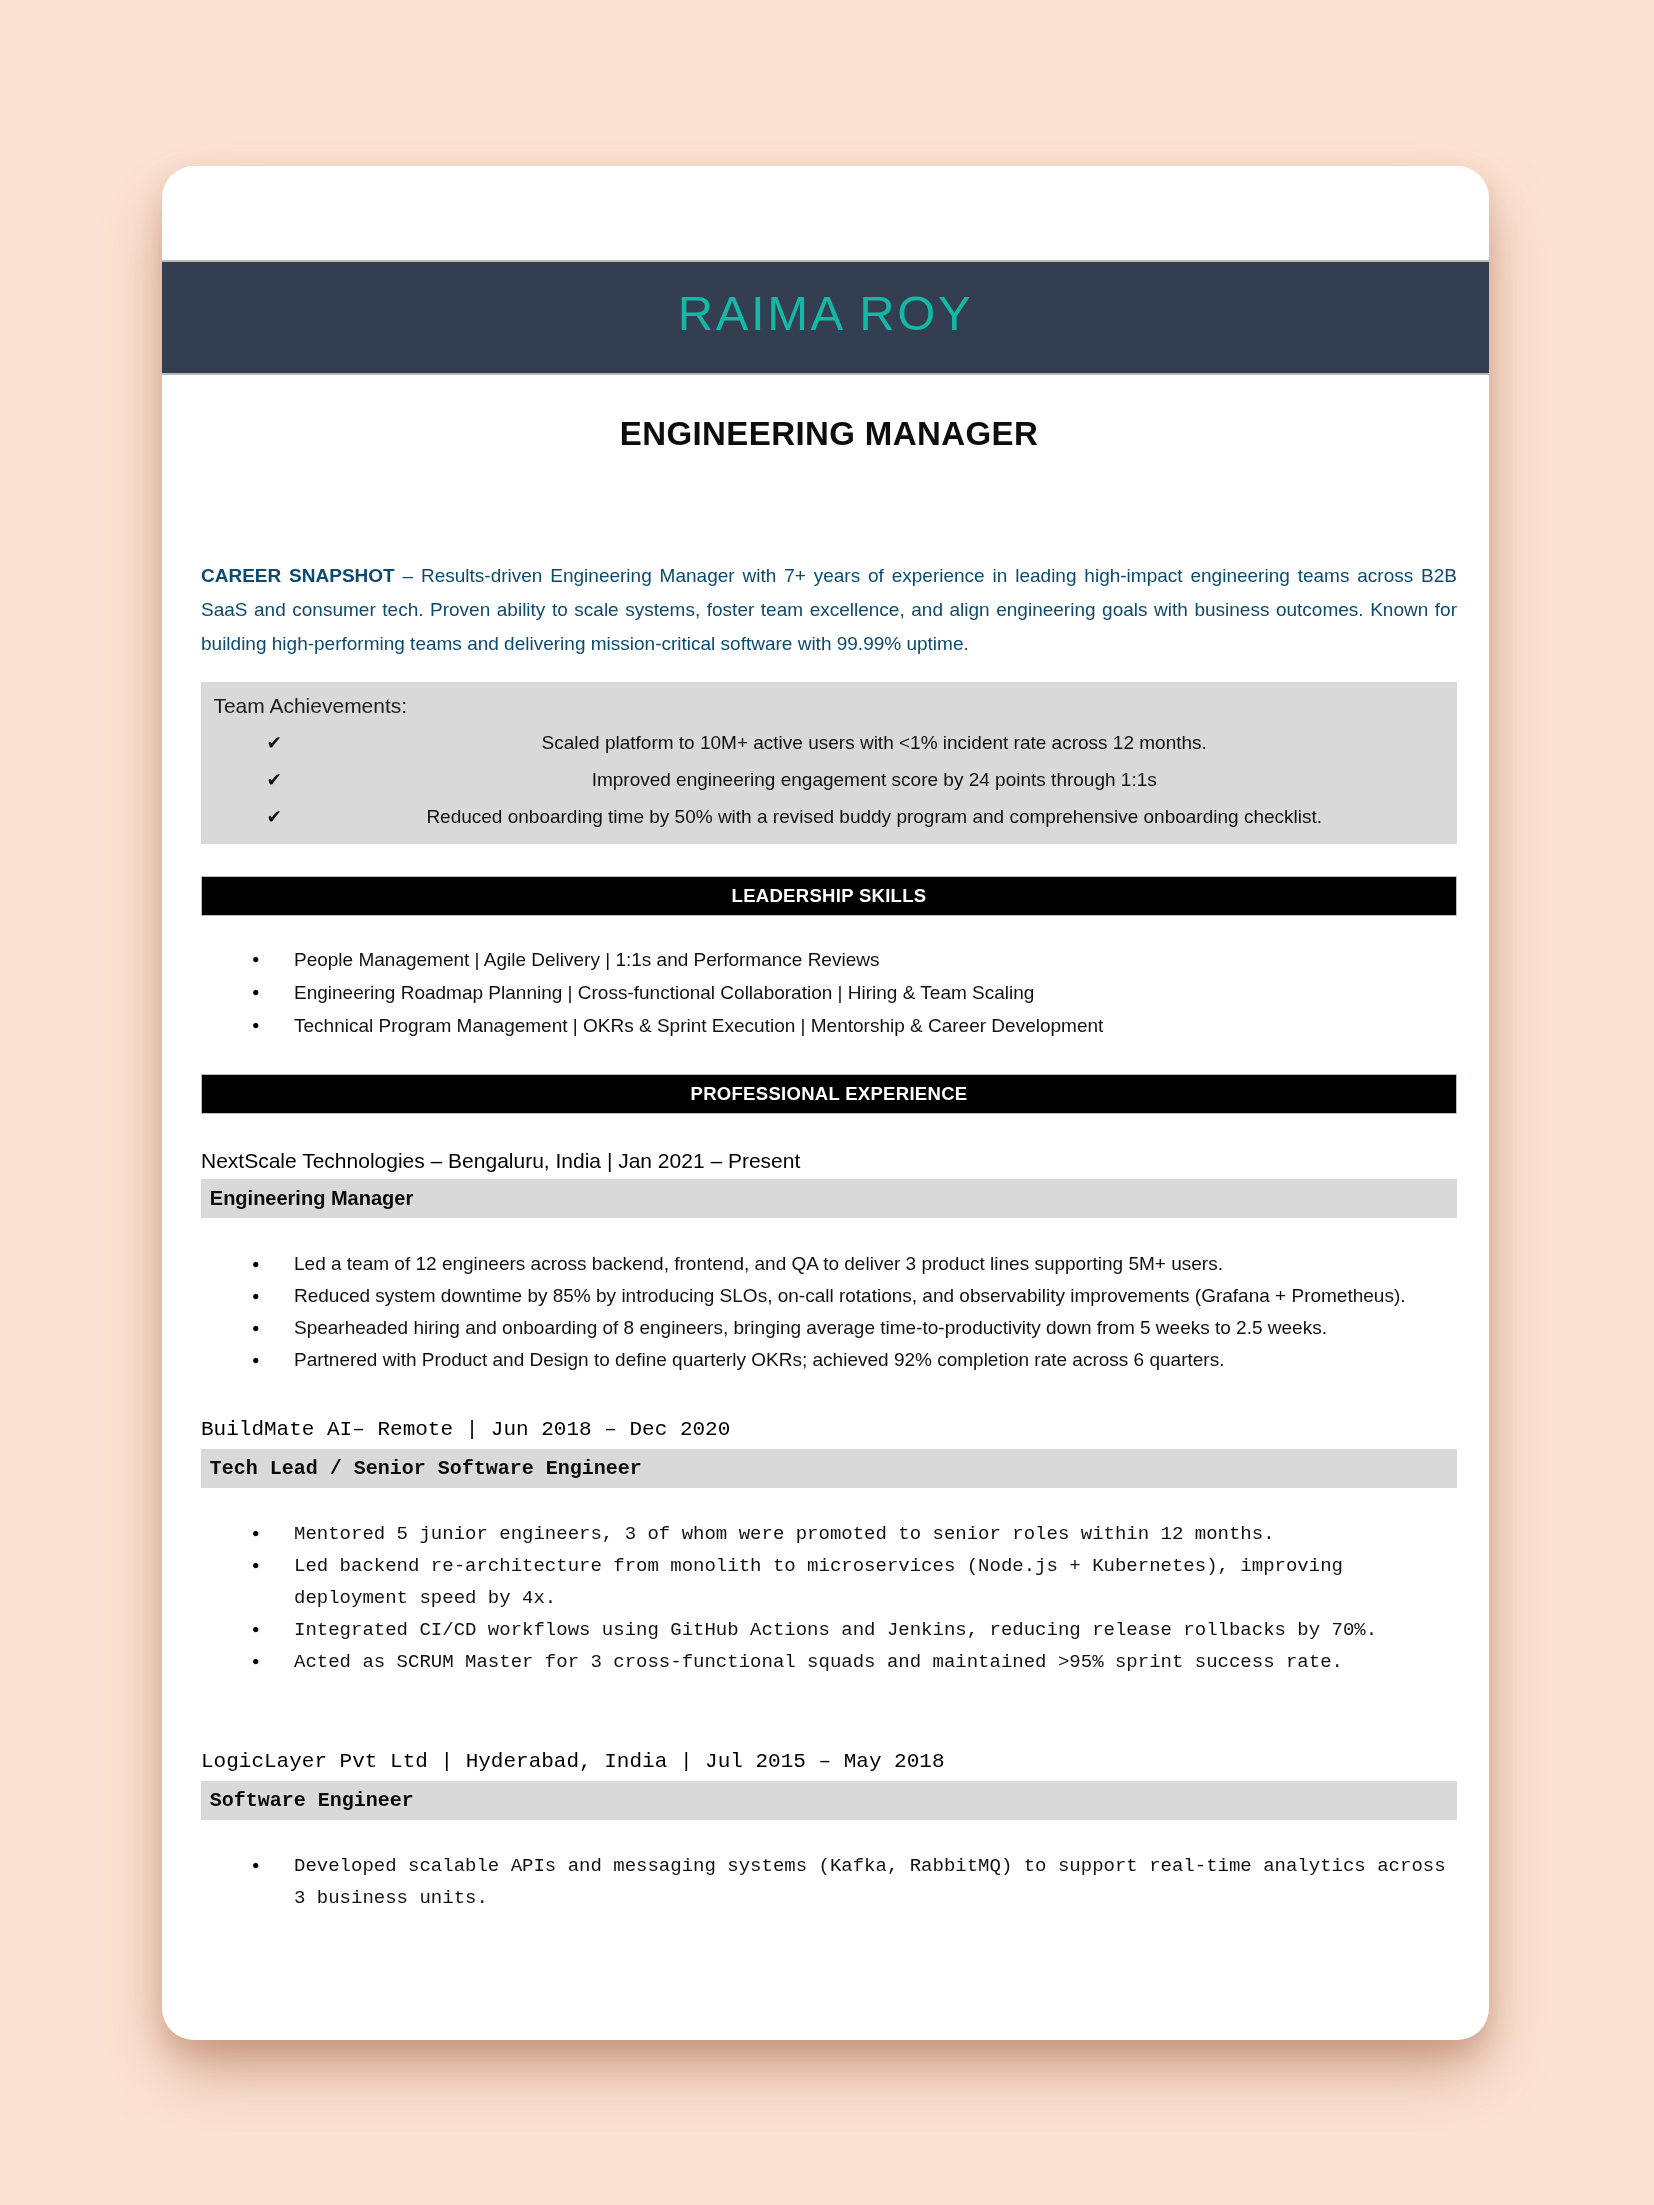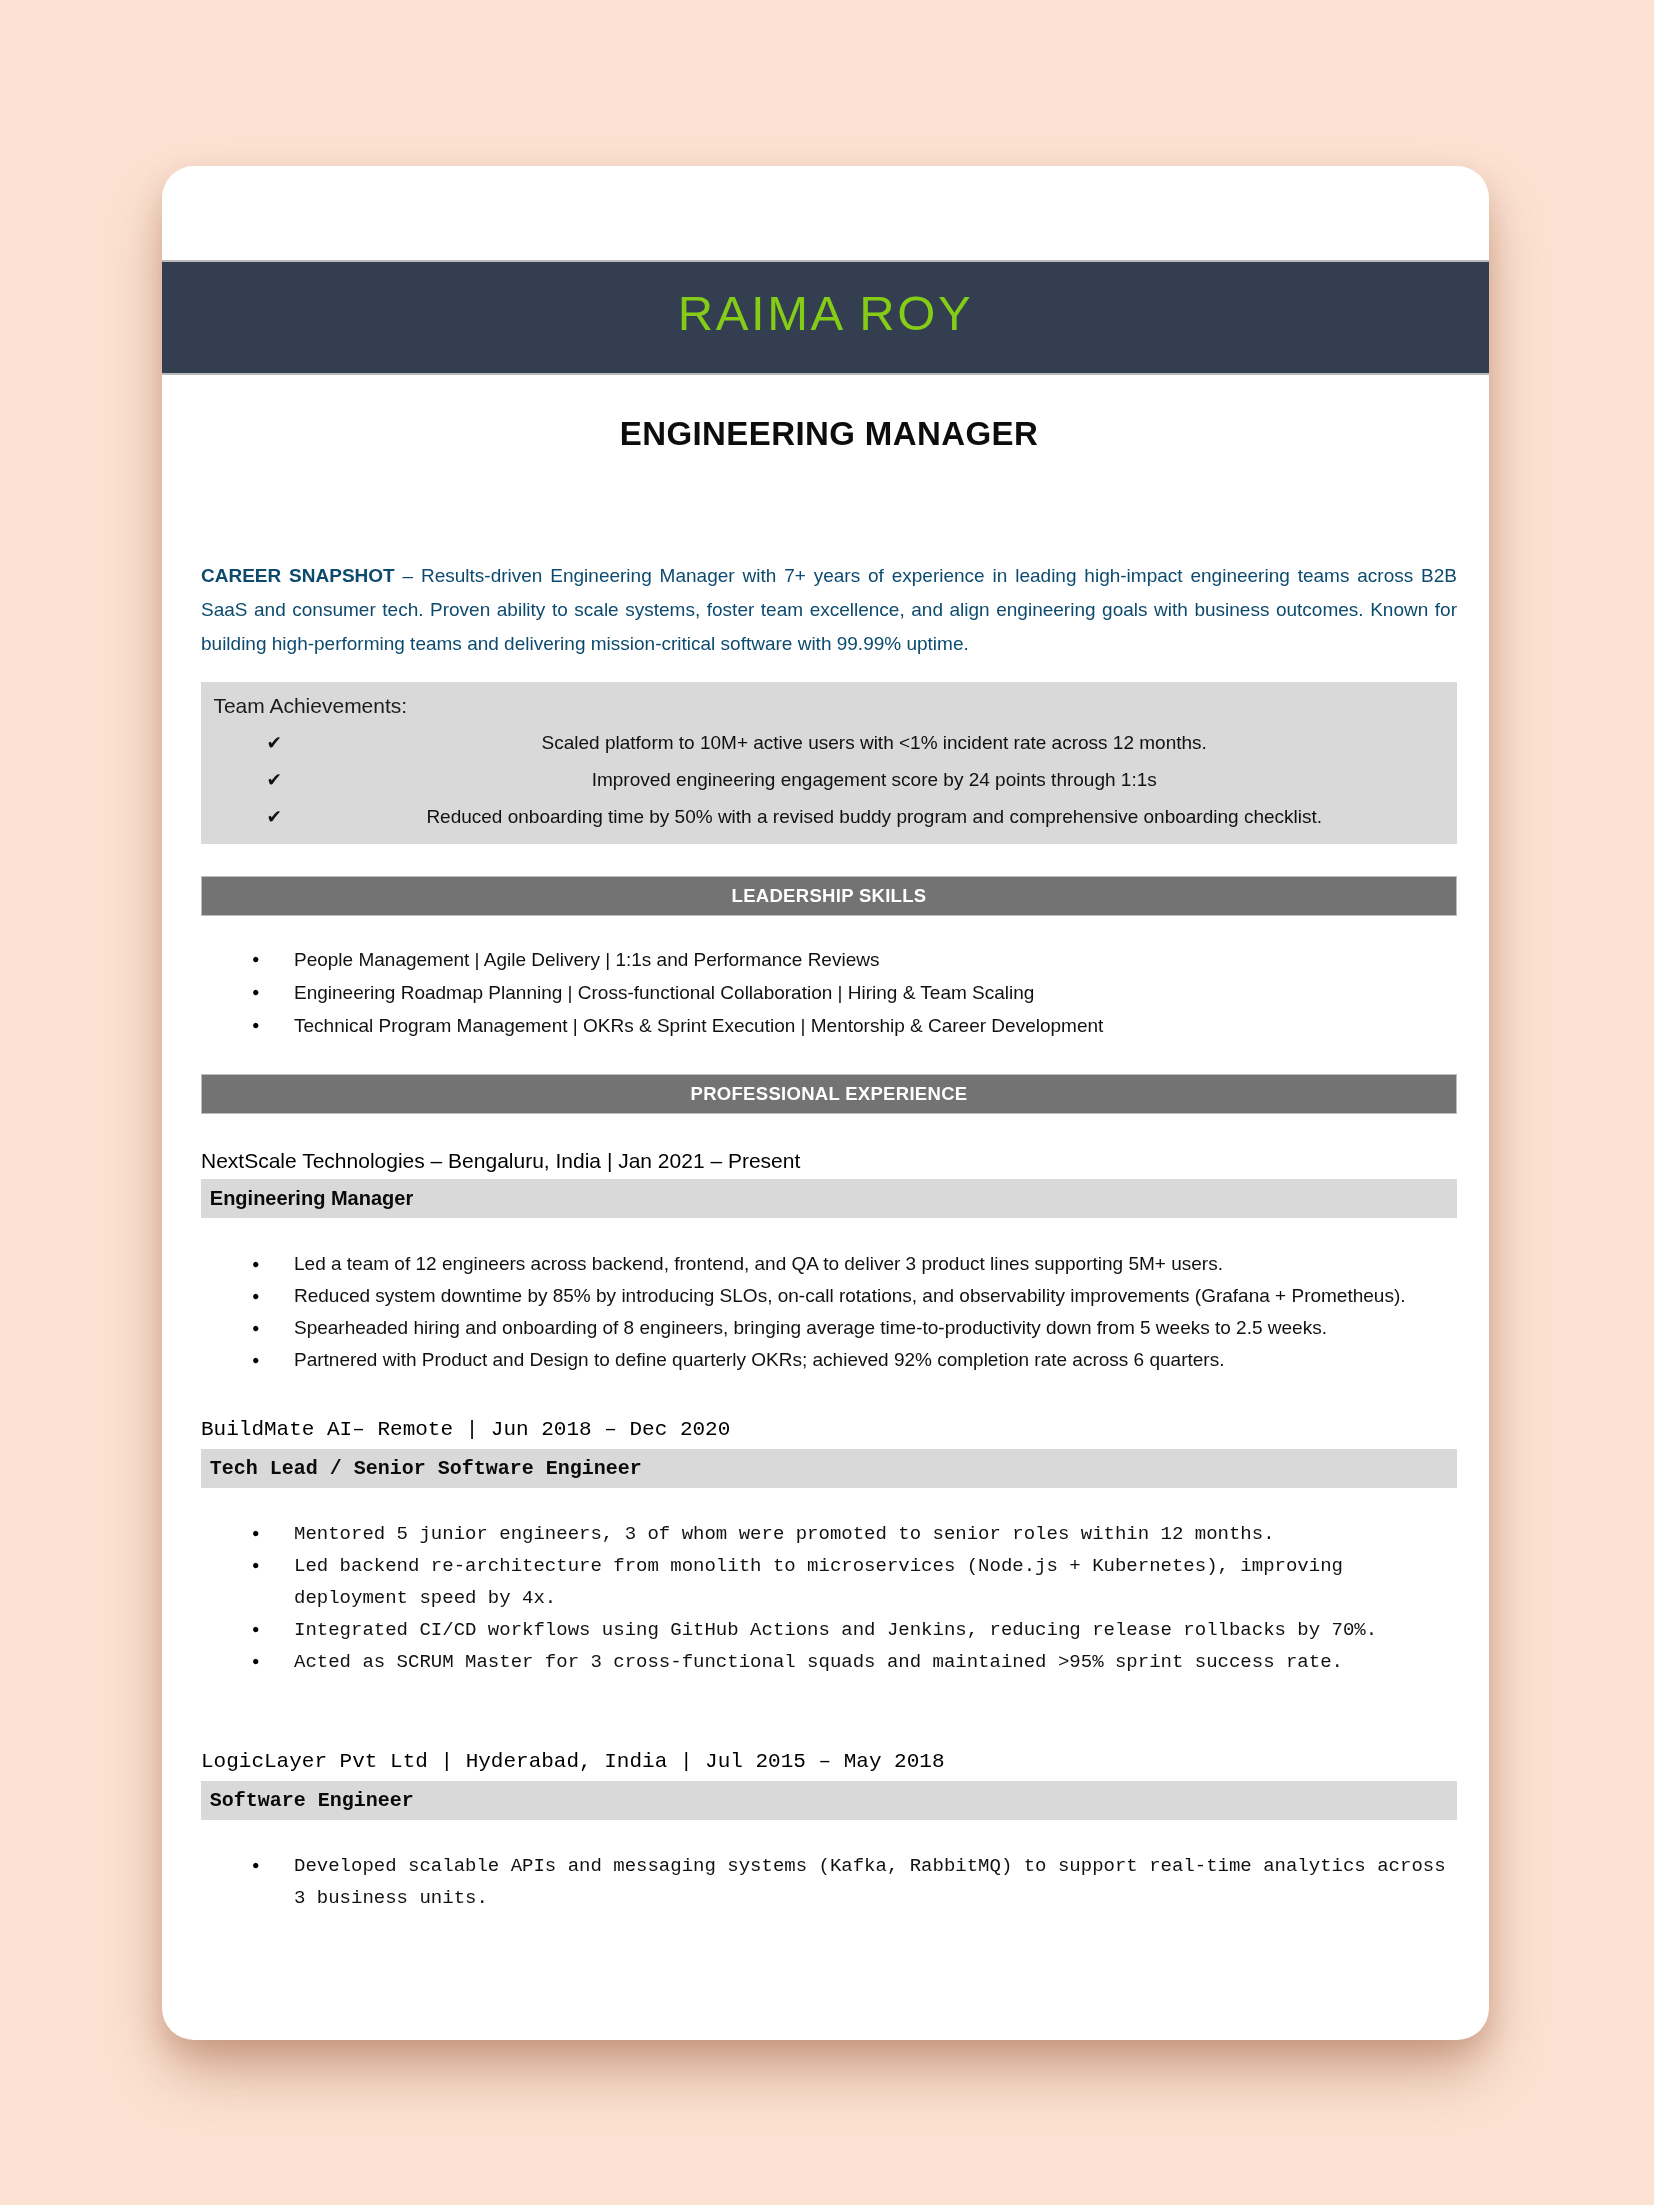--- a/index.html
+++ b/index.html
@@ -23,21 +23,21 @@
   
   .band {
     margin-top: 94px;
     background: #333f50;
     border-top: 2.6px solid #b9b9b9;
     border-bottom: 2.6px solid #b9b9b9;
     text-align: center;
     padding: 23px 17.6px 32px 17.6px;
   }
   .name {
-    color: #84cc16;
+    color: #14b8a6;
     font-size: 49px;
     font-weight: 400;
     letter-spacing: 2.6px;
   }
   .contact {
     margin-top: 16px;
     color: #ececec;
     font-size: 19px;
     letter-spacing: 0.2px;
   }
@@ -80,21 +80,21 @@
     flex: none;
     width: 41px;
     margin-left: 53px;
     font-size: 18.5px;
     color: #101010;
   }
   .check-text { flex: 1; text-align: center; }
   
   .section-bar {
     margin-top: 32px;
-    background: #737373;
+    background: #000000;
     border: 1.8px solid #b9bdc4;
     color: #ffffff;
     text-align: center;
     font-weight: 700;
     font-size: 18.5px;
     letter-spacing: 0.3px;
     padding: 8px 0;
   }
   
   .bullet-list { margin-top: 26.5px; }

